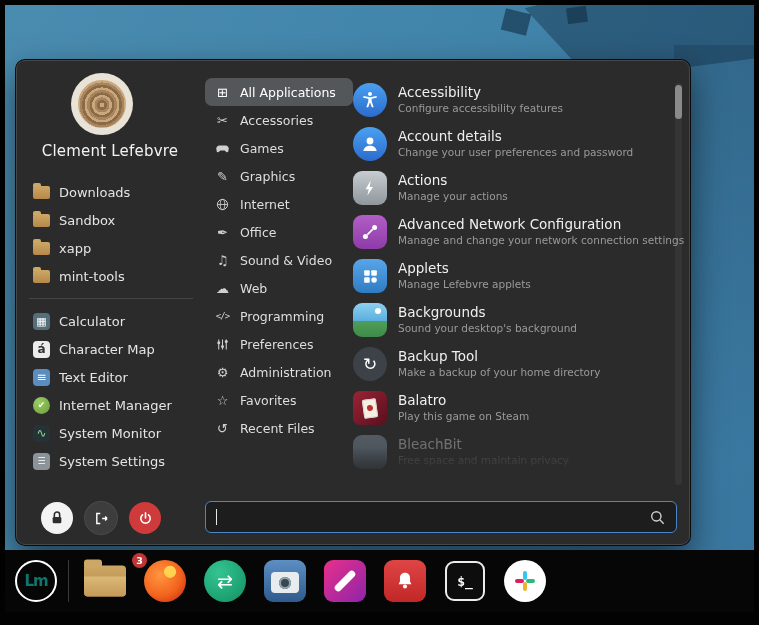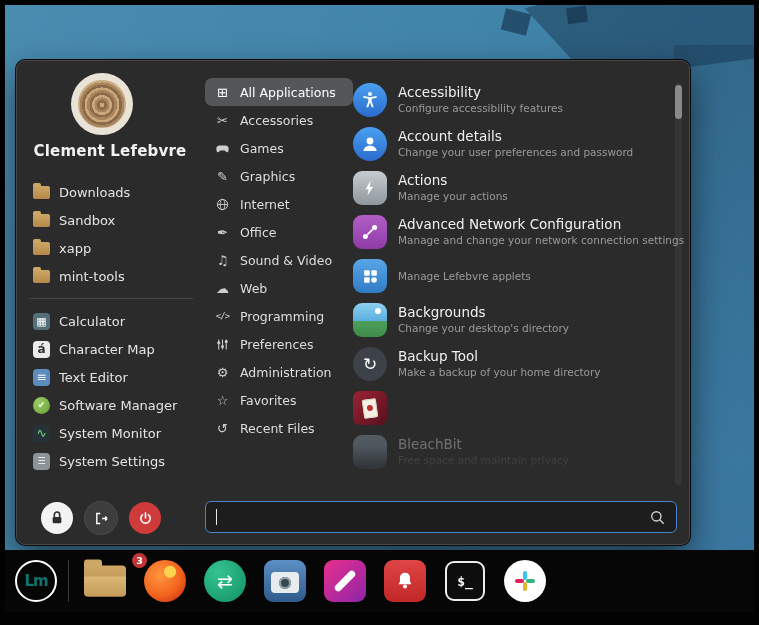--- a/index.html
+++ b/index.html
@@ -19,21 +19,21 @@
   .menu { position:absolute; left:16px; top:60px; width:674px; height:485px;
     background:#2b2b2b; border:1px solid #474747; border-radius:9px;
     box-shadow:0 0 0 1px #0b0b0b, 0 14px 34px rgba(0,0,0,.55); }
 
   
   .avatar { position:absolute; left:54px; top:12px; width:62px; height:62px; border-radius:50%;
     background:#e9e2d6; overflow:hidden; }
   .avatar::before { content:""; position:absolute; inset:7px;
     background:repeating-radial-gradient(circle at 50% 52%, #caa87c 0 2.5px, #8a6a48 2.5px 5px, #a8855c 5px 7.5px); border-radius:50%; filter:blur(.4px); }
   .user-name { position:absolute; left:0; top:81px; width:186px; text-align:center;
-    color:#f2f2f2; font-size:15px; font-weight:700; letter-spacing:.2px; }
+    color:#f2f2f2; font-size:15px; font-weight:400; letter-spacing:.2px; }
   .side-item { position:absolute; left:16px; width:164px; height:28px; display:flex; align-items:center; gap:9px;
     color:#e4e4e4; font-size:13px; border-radius:4px; cursor:default; }
   .side-sep { position:absolute; left:12px; top:237px; width:164px; height:1px; background:#454545; }
   .fold { width:17px; height:13px; background:linear-gradient(#cda765,#b5884a); border-radius:2px; position:relative; flex:none; margin-top:1px; }
   .fold::before { content:""; position:absolute; top:-3px; left:0; width:8px; height:4px; background:#cda765; border-radius:2px 2px 0 0; }
   .si { width:17px; height:17px; border-radius:4px; display:flex; align-items:center; justify-content:center;
     font-size:10px; color:#fff; flex:none; }
   .si-calc { background:#546e7a; font-size:11px; }
   .si-char { background:#ececec; color:#333; font-weight:bold; font-size:12px; }
   .si-text { background:#5b8dbe; font-size:12px; }
@@ -164,21 +164,21 @@
     <div class="side-item" style="top:274px">
       <span class="si si-char">á</span>
       <span>Character Map</span>
     </div>
     <div class="side-item" style="top:302px">
       <span class="si si-text">≡</span>
       <span>Text Editor</span>
     </div>
     <div class="side-item" style="top:330px">
       <span class="si si-soft">✔</span>
-      <span>Software Manager</span>
+      <span>Internet Manager</span>
     </div>
     <div class="side-item" style="top:358px">
       <span class="si si-mon">∿</span>
       <span>System Monitor</span>
     </div>
     <div class="side-item" style="top:386px">
       <span class="si si-set">☰</span>
       <span>System Settings</span>
     </div>
 
@@ -324,39 +324,44 @@
         <svg width="19" height="19" viewBox="0 0 24 24">
             <g fill="#fff">
               <rect x="4" y="4" width="7" height="7" rx="1.5"></rect>
               <rect x="13" y="4" width="7" height="7" rx="1.5"></rect>
               <rect x="4" y="13" width="7" height="7" rx="1.5"></rect>
               <rect x="13" y="13" width="7" height="7" rx="3.5"></rect>
             </g>
           </svg>
       </div>
       <div class="app-text">
+        <span class="app-title">Applets</span>
         <span class="app-sub">Manage Lefebvre applets</span>
       </div>
     </div>
     <div class="app-item" style="top:237px">
       <div class="app-icon ic5"></div>
       <div class="app-text">
         <span class="app-title">Backgrounds</span>
-        <span class="app-sub">Change your desktop's directory</span>
+        <span class="app-sub">Sound your desktop's background</span>
       </div>
     </div>
     <div class="app-item" style="top:281px">
       <div class="app-icon ic6">↻</div>
       <div class="app-text">
         <span class="app-title">Backup Tool</span>
         <span class="app-sub">Make a backup of your home directory</span>
       </div>
     </div>
     <div class="app-item" style="top:325px">
       <div class="app-icon ic7"></div>
+      <div class="app-text">
+        <span class="app-title">Balatro</span>
+        <span class="app-sub">Play this game on Steam</span>
+      </div>
     </div>
     <div class="app-item dim" style="top:369px">
       <div class="app-icon ic8"></div>
       <div class="app-text">
         <span class="app-title">BleachBit</span>
         <span class="app-sub">Free space and maintain privacy</span>
       </div>
     </div>
     <div class="fade-bottom"></div>
 

